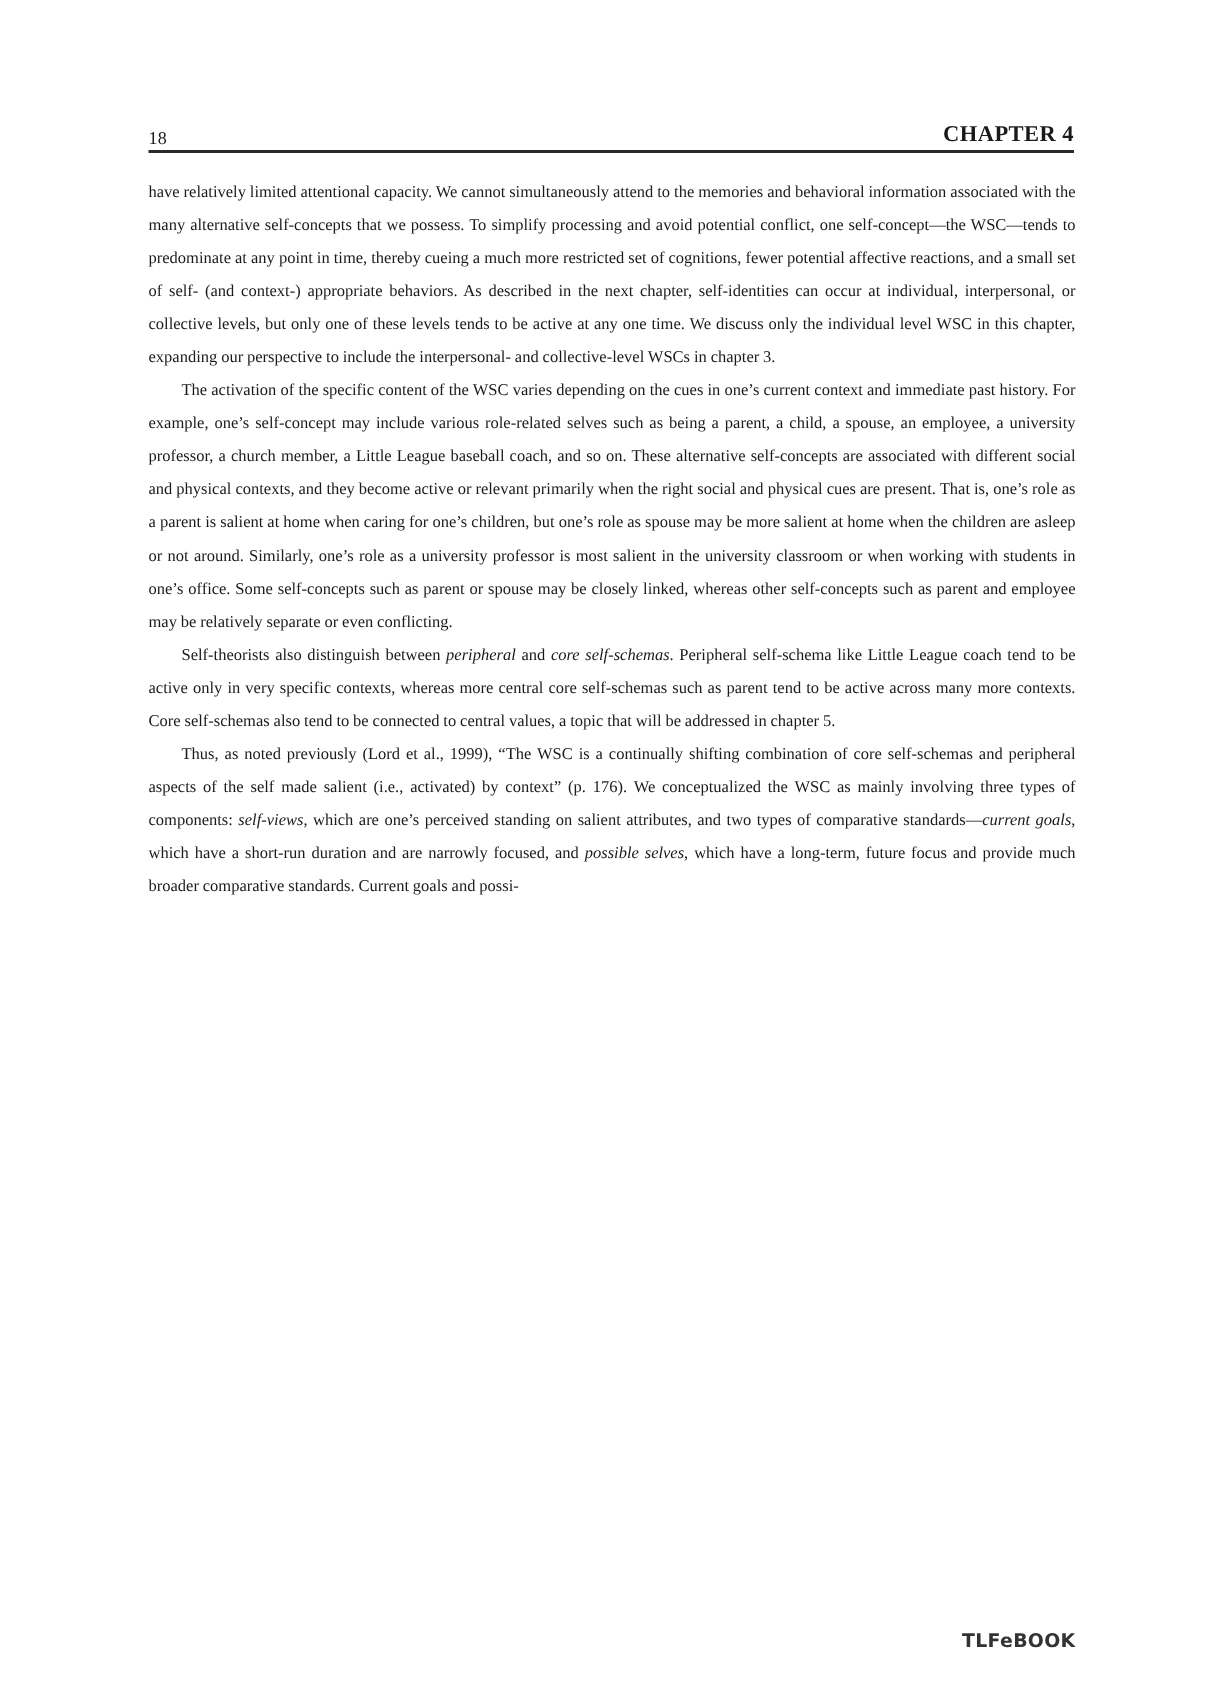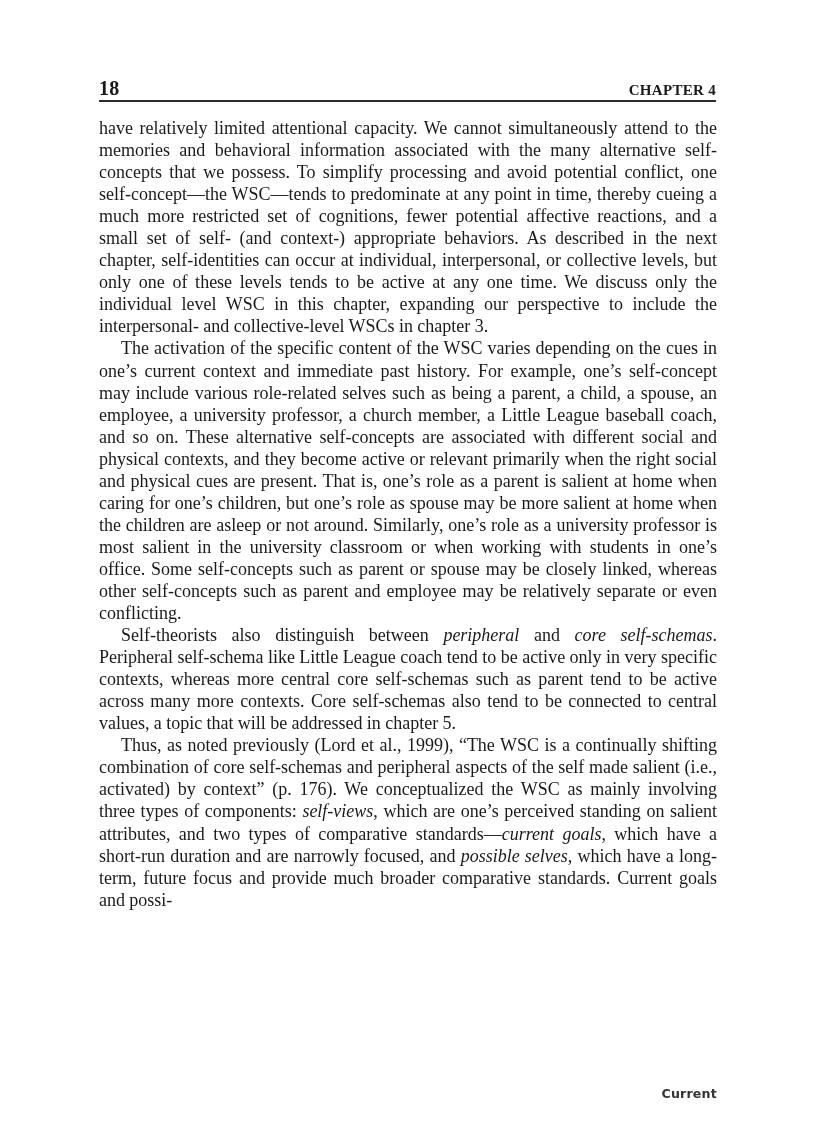--- a/index.html
+++ b/index.html
@@ -30,42 +30,42 @@
     top: 72px;
     width: 617px;
     height: 26px;
     display: flex;
     align-items: flex-end;
     justify-content: space-between;
     border-bottom: 2.2px solid #2a2a2a;
     padding-bottom: 2px;
   }
   .folio {
-    font-size: 20px;
-    font-weight: bold;
+    font-size: 12px;
+    font-weight: normal;
     letter-spacing: 0.2px;
     line-height: 1;
   }
   .chapter-label {
     font-size: 15px;
     font-weight: bold;
     letter-spacing: 0.3px;
     line-height: 1;
   }
 
   
   .body-column {
     position: absolute;
     left: 99px;
     top: 117px;
     width: 618px;
   }
   .para {
     margin: 0;
-    font-size: 18px;
+    font-size: 11px;
     line-height: 22.05px;
     text-align: justify;
     text-justify: inter-word;
     hyphens: none;
     -webkit-hyphens: none;
     word-spacing: -0.15px;
   }
   .para.indent {
     text-indent: 22px;
   }
@@ -98,15 +98,15 @@
   </div>
 
   <div class="body-column">
 
   <p class="para"><span>have relatively limited attentional capacity. We cannot simultaneously attend to the memories and behavioral information associated with the many alternative self-concepts that we possess. To simplify processing and avoid potential conflict, one self-concept—the WSC—tends to predominate at any point in time, thereby cueing a much more restricted set of cognitions, fewer potential affective reactions, and a small set of self- (and context-) appropriate behaviors. As described in the next chapter, self-identities can occur at individual, interpersonal, or collective levels, but only one of these levels tends to be active at any one time. We discuss only the individual level WSC in this chapter, expanding our perspective to include the interpersonal- and collective-level WSCs in chapter 3.</span></p>
       <p class="para indent"><span>The activation of the specific content of the WSC varies depending on the cues in one’s current context and immediate past history. For example, one’s self-concept may include various role-related selves such as being a parent, a child, a spouse, an employee, a university professor, a church member, a Little League baseball coach, and so on. These alternative self-concepts are associated with different social and physical contexts, and they become active or relevant primarily when the right social and physical cues are present. That is, one’s role as a parent is salient at home when caring for one’s children, but one’s role as spouse may be more salient at home when the children are asleep or not around. Similarly, one’s role as a university professor is most salient in the university classroom or when working with students in one’s office. Some self-concepts such as parent or spouse may be closely linked, whereas other self-concepts such as parent and employee may be relatively separate or even conflicting.</span></p>
       <p class="para indent"><span>Self-theorists also distinguish between </span><span class="it">peripheral</span><span> and </span><span class="it">core self-schemas</span><span>. Peripheral self-schema like Little League coach tend to be active only in very specific contexts, whereas more central core self-schemas such as parent tend to be active across many more contexts. Core self-schemas also tend to be connected to central values, a topic that will be addressed in chapter 5.</span></p>
       <p class="para indent"><span>Thus, as noted previously (Lord et al., 1999), “The WSC is a continually shifting combination of core self-schemas and peripheral aspects of the self made salient (i.e., activated) by context” (p. 176). We conceptualized the WSC as mainly involving three types of components: </span><span class="it">self-views</span><span>, which are one’s perceived standing on salient attributes, and two types of comparative standards—</span><span class="it">current goals</span><span>, which have a short-run duration and are narrowly focused, and </span><span class="it">possible selves</span><span>, which have a long-term, future focus and provide much broader comparative standards. Current goals and possi-</span></p>
     </div>
 
-  <div class="footer-watermark">Current</div>
+  <div class="footer-watermark">TLFeBOOK</div>
 
 </div>
 
 </body></html>

